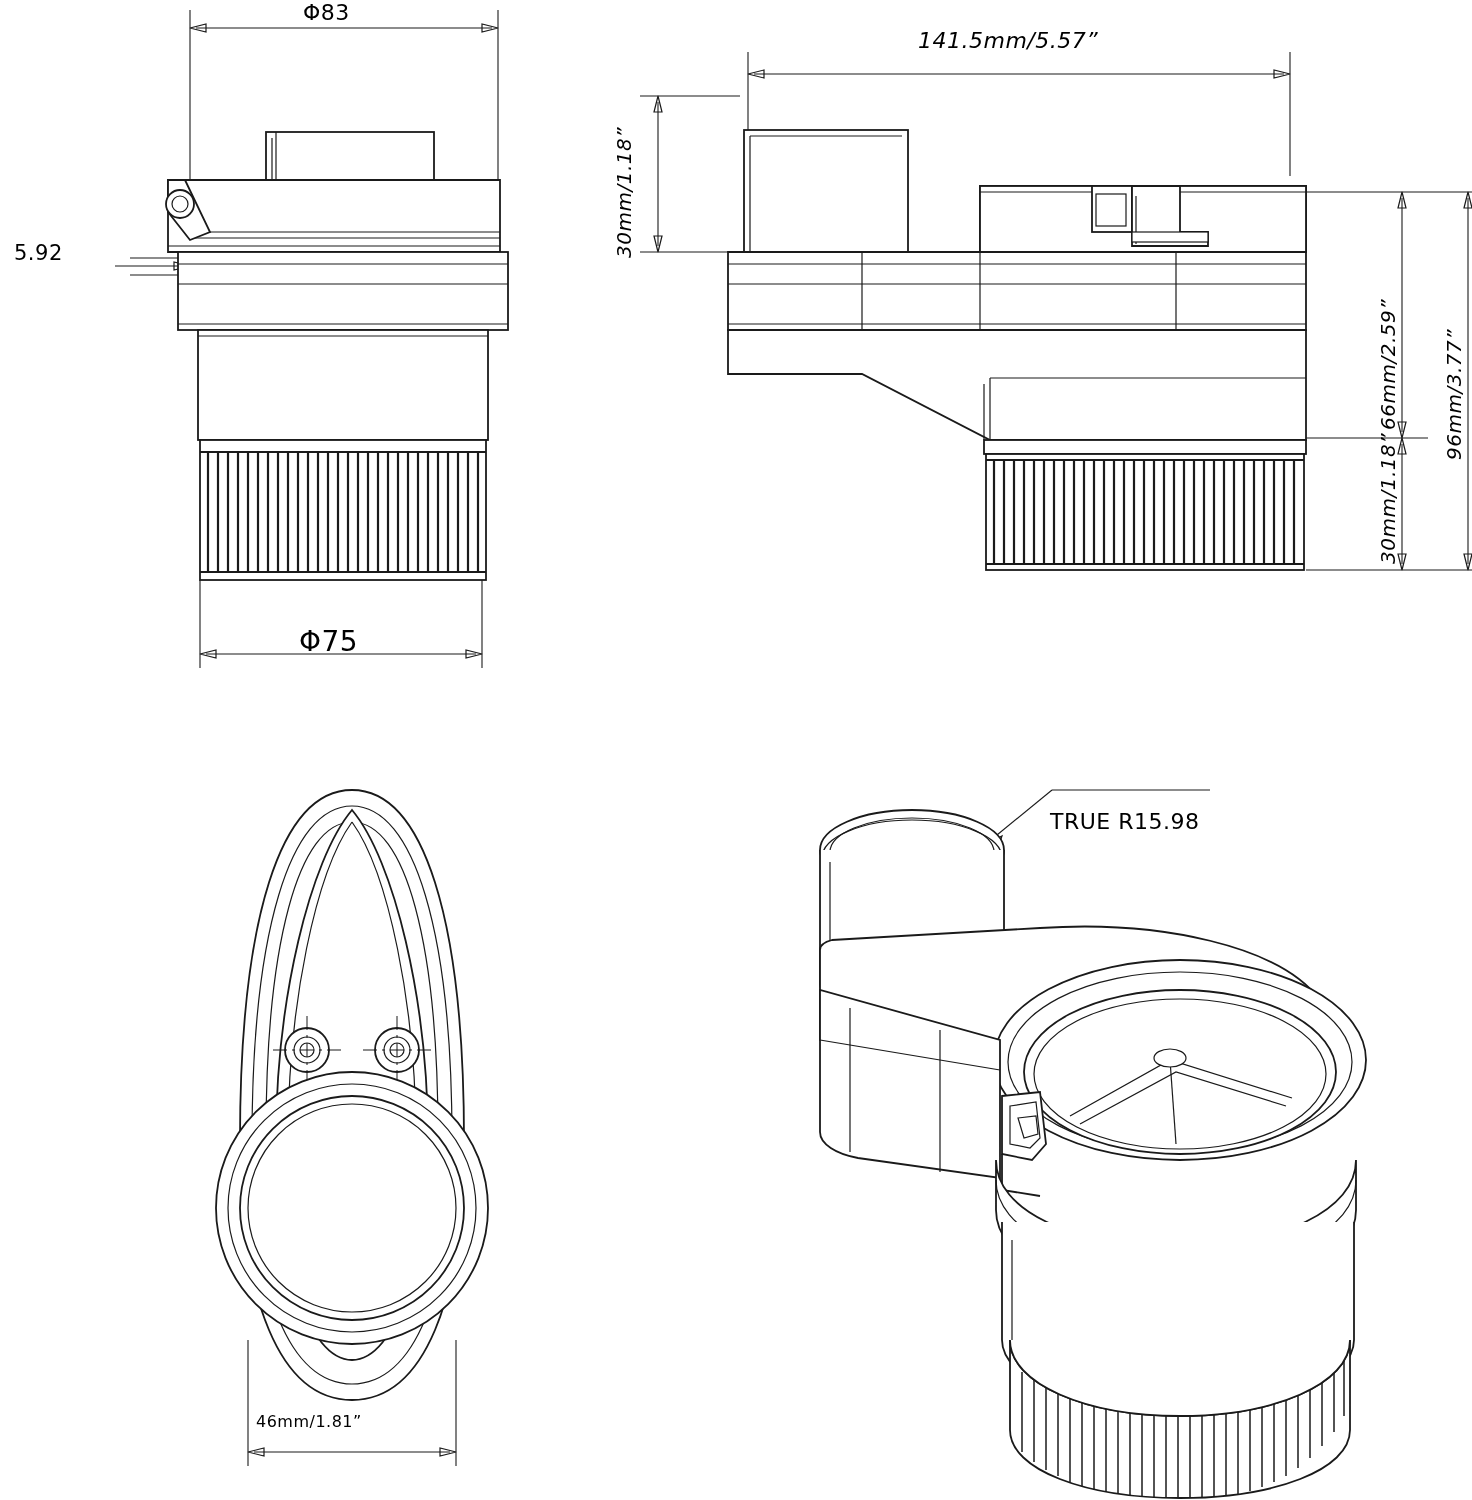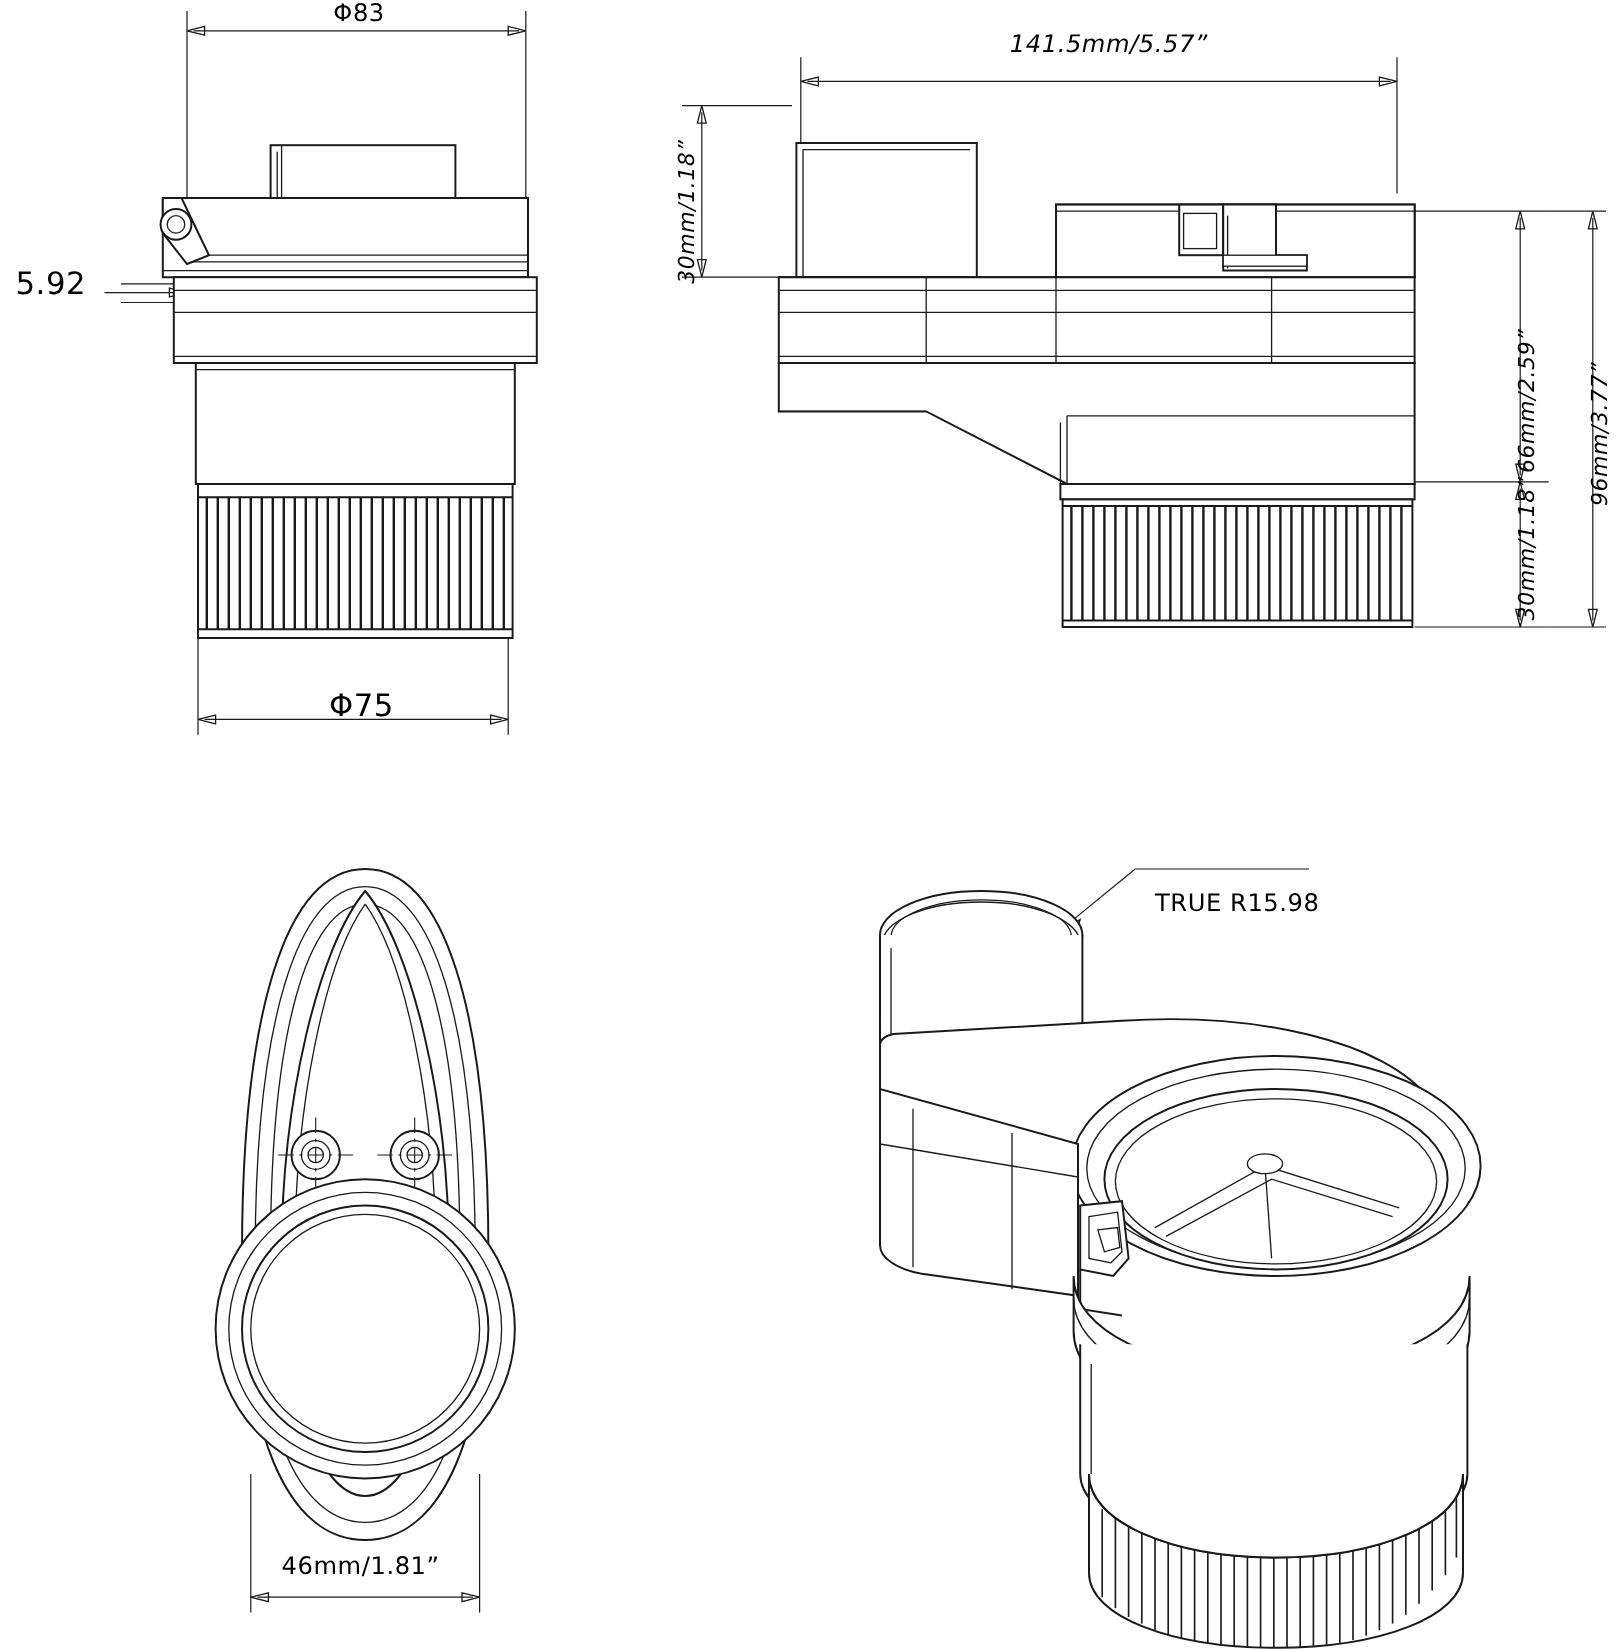--- a/index.html
+++ b/index.html
@@ -12,20 +12,21 @@
   }
   #sheet {
     position: relative;
     width: 1472px;
     height: 1500px;
     background: #ffffff;
     overflow: hidden;
   }
   .view {
     position: absolute;
+    padding-left: 20px;
   }
   .dim-label {
     position: absolute;
     font-family: "DejaVu Sans", "Liberation Sans", sans-serif;
     color: #000000;
     white-space: nowrap;
     letter-spacing: 0.5px;
   }
   .dim-label.vert {
     transform-origin: left top;
@@ -125,21 +126,21 @@
           <line class="hatch-line" x1="438" y1="452" x2="438" y2="572"></line>
           <line class="hatch-line" x1="448" y1="452" x2="448" y2="572"></line>
           <line class="hatch-line" x1="458" y1="452" x2="458" y2="572"></line>
         </g>
         <line class="ln med" x1="180" y1="452" x2="466" y2="452"></line>
         <line class="ln med" x1="180" y1="572" x2="466" y2="572"></line>
       </g>
     </svg>
 
     <div class="dim-label" style="left:303px; top:0px; font-size:22px;">Φ83</div>
-    <div class="dim-label" style="left:14px; top:241px; font-size:28px;">5.92</div>
+    <div class="dim-label" style="left:14px; top:241px; font-size:21px;">5.92</div>
     <div class="dim-label" style="left:299px; top:625px; font-size:28px;">Φ75</div>
   </div>
 
   <div class="view" style="left:560px; top:0px; width:912px; height:700px;font-style:italic;">
     <svg width="912" height="700" viewBox="0 0 912 700">
 
       <g>
         <line class="ext" x1="168" y1="52" x2="168" y2="130"></line>
         <line class="ext" x1="710" y1="52" x2="710" y2="176"></line>
         <line class="ext" x1="174" y1="74" x2="704" y2="74"></line>
@@ -305,21 +306,21 @@
 
       <g>
         <line class="ext" x1="168" y1="600" x2="168" y2="726"></line>
         <line class="ext" x1="376" y1="600" x2="376" y2="726"></line>
         <line class="ext" x1="174" y1="712" x2="370" y2="712"></line>
         <path class="ln thin" d="M168 712 L184 708 L184 716 Z" fill="#1a1a1a"></path>
         <path class="ln thin" d="M376 712 L360 708 L360 716 Z" fill="#1a1a1a"></path>
       </g>
     </svg>
 
-    <div class="dim-label" style="left:196px; top:672px; font-size:22px;">46mm/1.81”</div>
+    <div class="dim-label" style="left:196px; top:672px; font-size:16px;">46mm/1.81”</div>
   </div>
 
   <div class="view" style="left:720px; top:740px; width:752px; height:760px;">
     <svg width="752" height="760" viewBox="0 0 752 760">
 
       <g>
         <line class="ext" x1="246" y1="104" x2="312" y2="50"></line>
         <line class="ext" x1="312" y1="50" x2="470" y2="50"></line>
         <path class="ln thin" d="M246 104 L262 96 L258 108 Z" fill="#1a1a1a"></path>
       </g>

